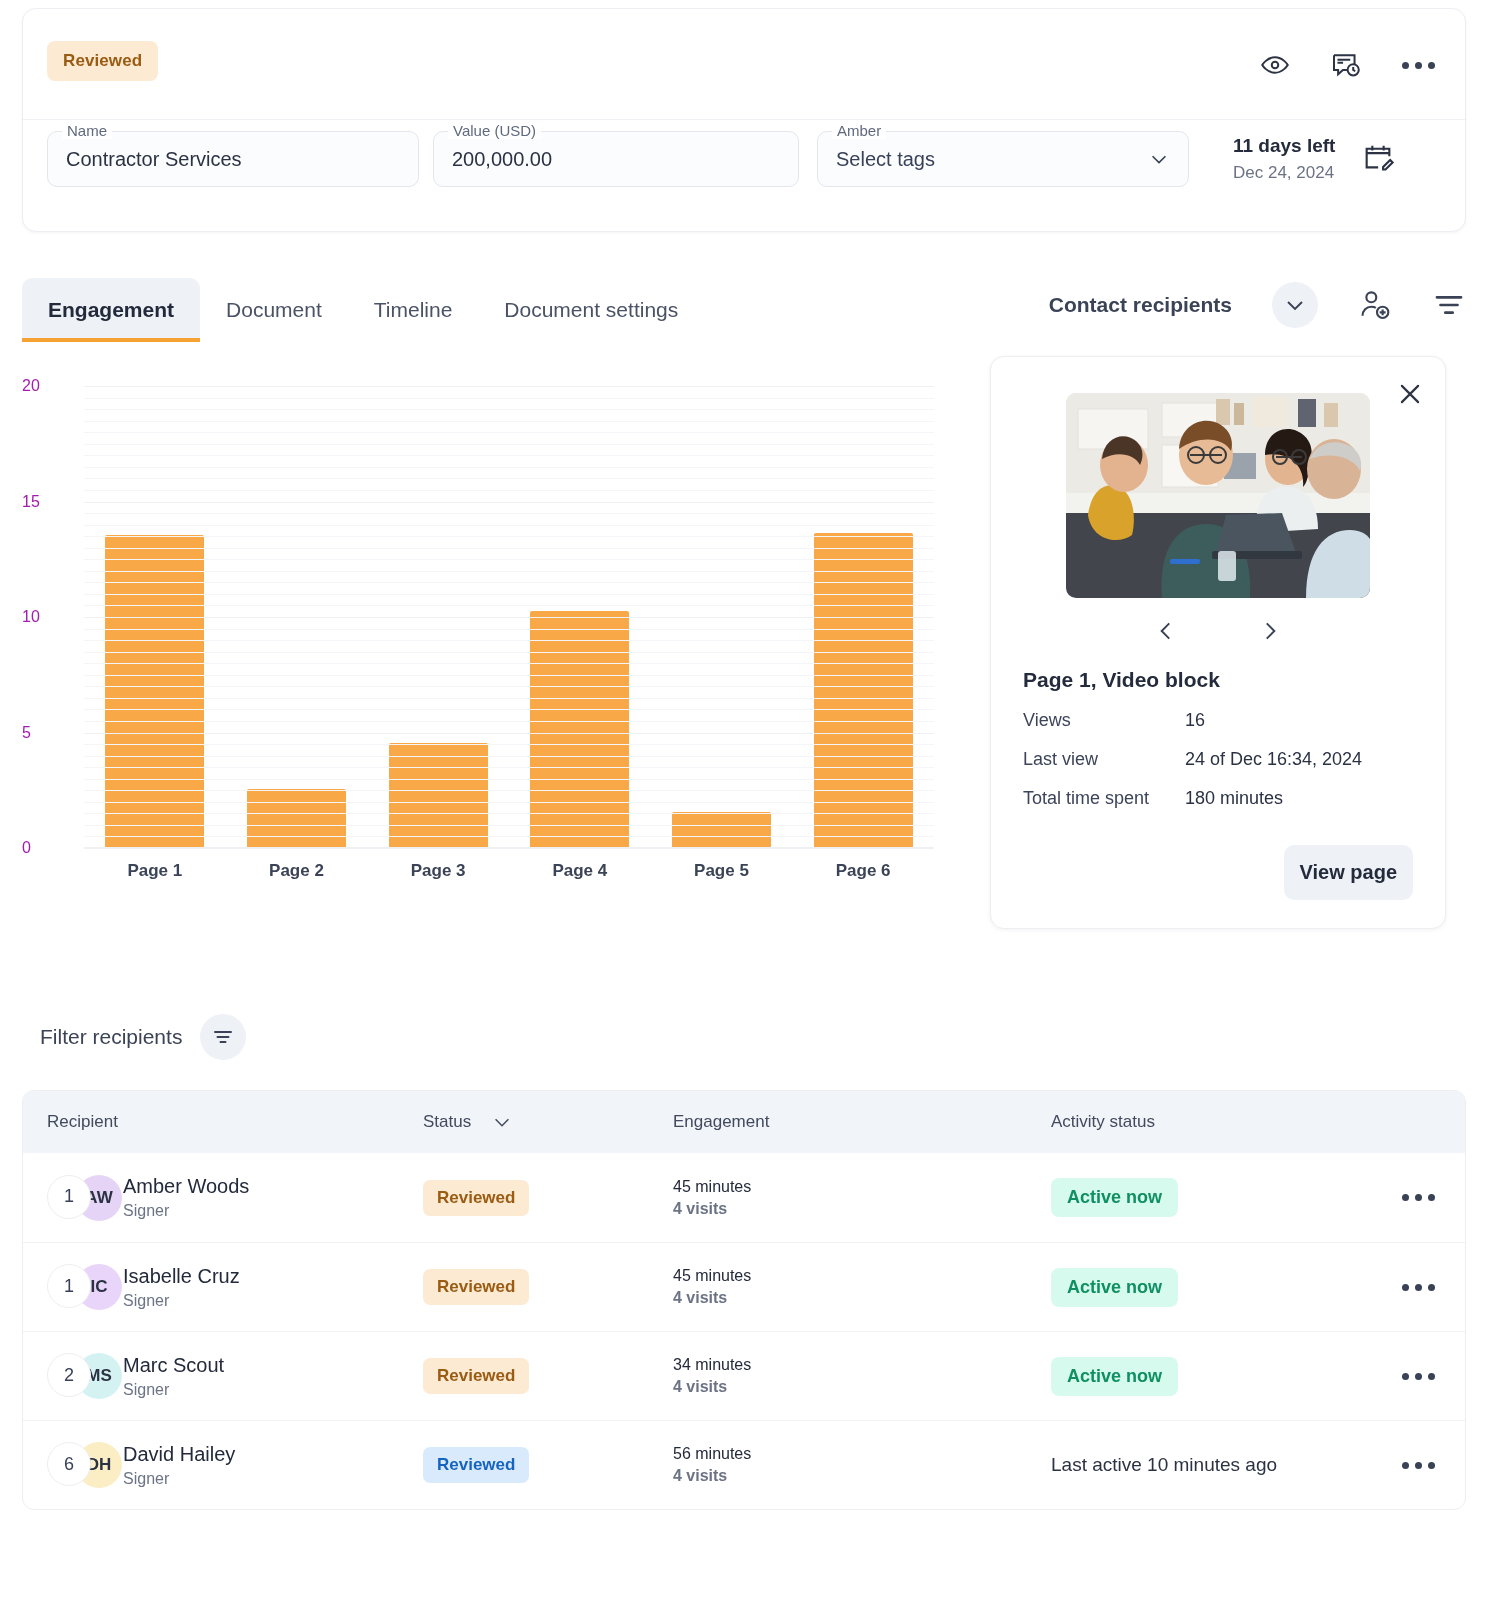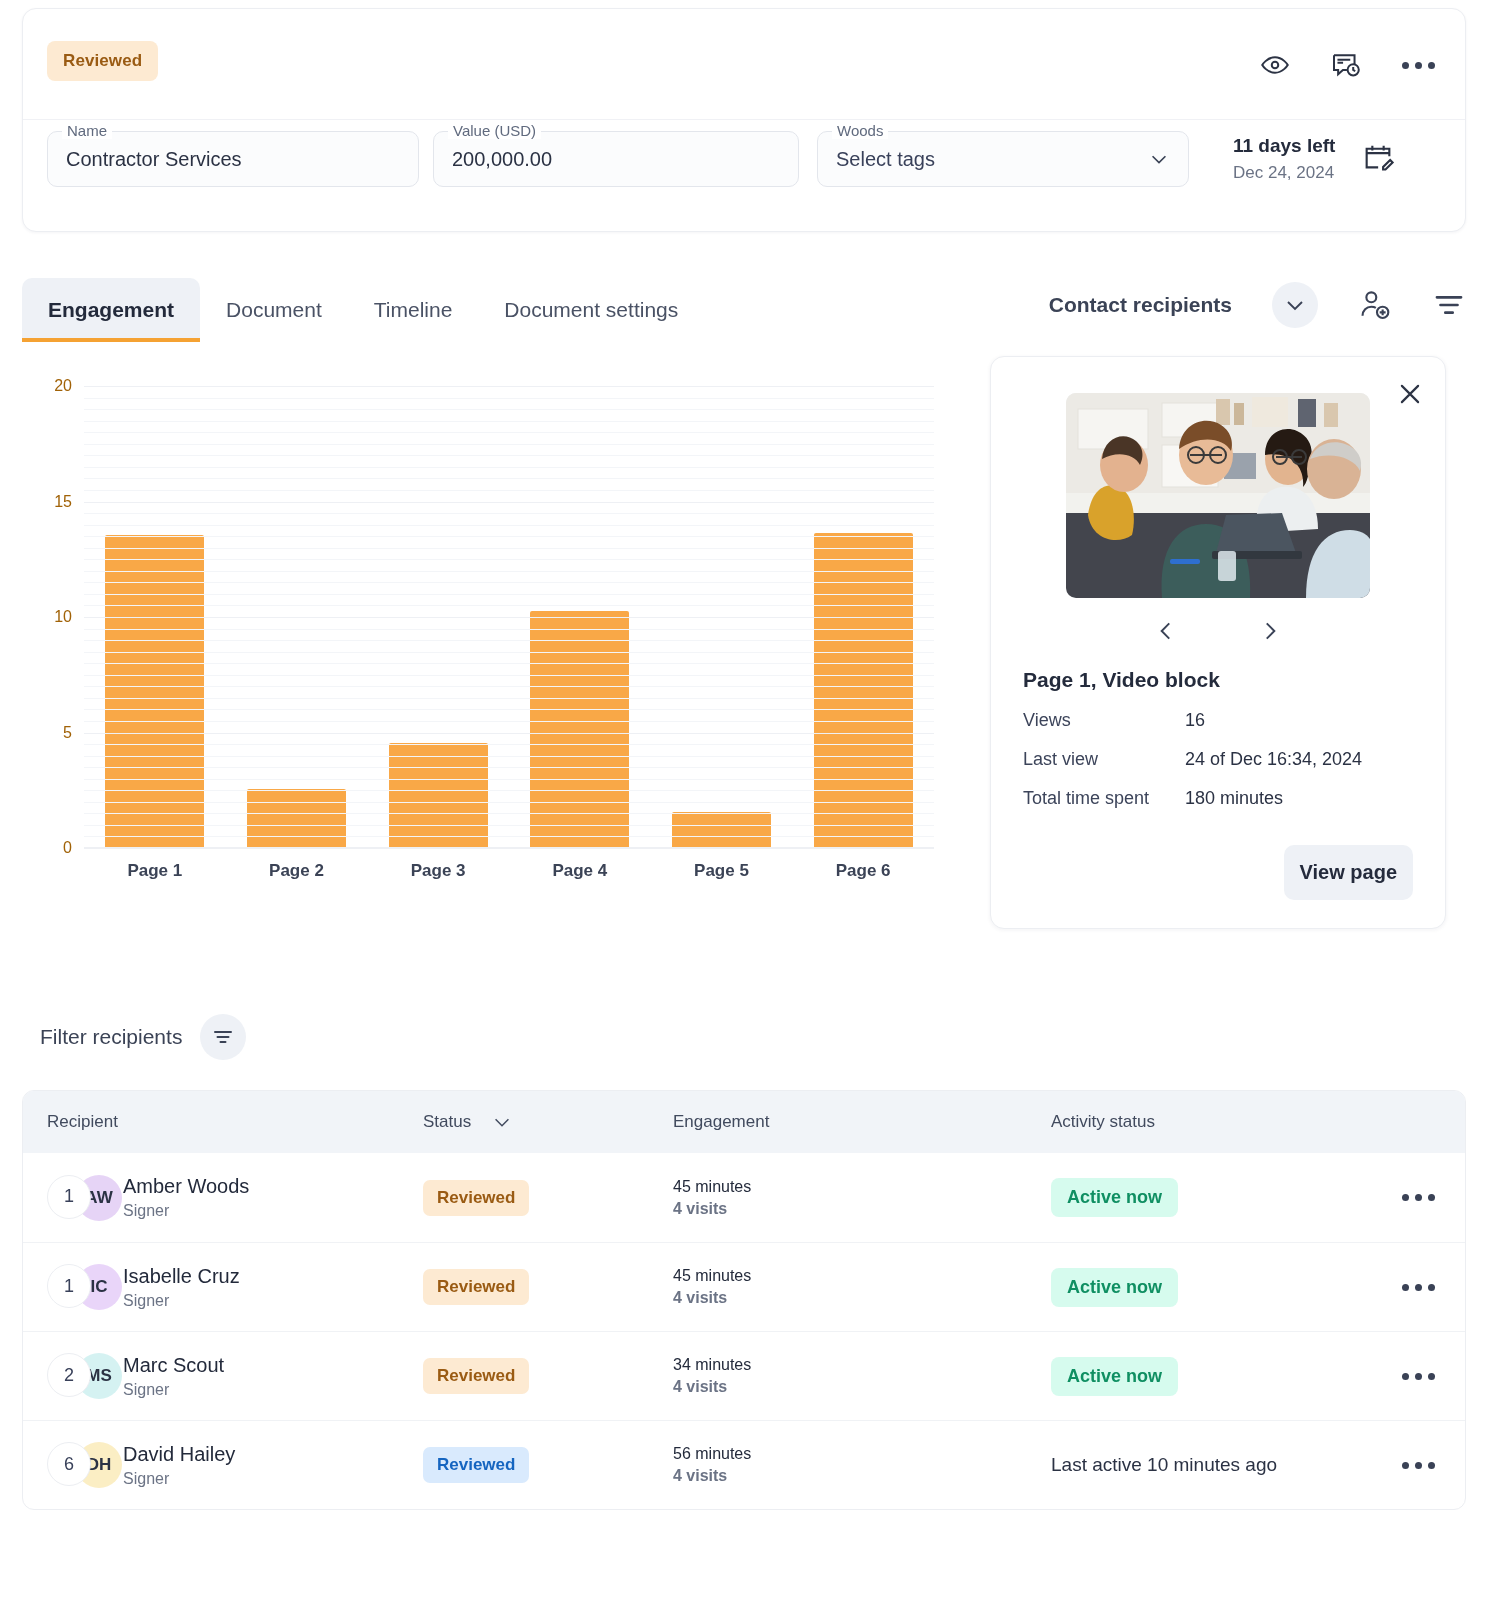--- a/index.html
+++ b/index.html
@@ -119,22 +119,22 @@
     position: absolute; left: 62px; top: 30px;
     width: 850px; height: 462px;
     border-bottom: 1px solid #eef0f4;
   }
   .gridline {
     position: absolute; left: 0; right: 0; height: 1px;
     background: #f3f5f8;
   }
   .gridline.major { background: #eef0f4; }
   .ytick {
-    position: absolute; left: 0; width: 50px; text-align: right;
-    font-size: 16px; color: #a16207;
+    position: absolute; left: 0; width: 50px; 
+    font-size: 16px; color: #a21caf;
     transform: translateY(-50%);
   }
   .bars {
     position: absolute; left: 0; right: 0; bottom: 0; top: 0;
     display: flex; align-items: flex-end; justify-content: space-around;
   }
   .bar-col { width: 133px; display: flex; flex-direction: column; align-items: center; justify-content: flex-end; height: 100%; }
   .bar { width: 99px; background: #f9a847; border-radius: 2px 2px 0 0; }
   .xlabels {
     position: absolute; left: 62px; top: 505px; width: 850px;
@@ -287,21 +287,21 @@
         <span class="flabel">Name</span>
         <span class="fvalue">Contractor Services</span>
       </div>
 
       <div class="field field-value">
         <span class="flabel">Value (USD)</span>
         <span class="fvalue">200,000.00</span>
       </div>
 
       <div class="field field-tags">
-        <span class="flabel">Woods</span>
+        <span class="flabel">Amber</span>
         <span class="fvalue">Select tags</span>
         <svg class="chev" viewBox="0 0 24 24" fill="none" stroke="#3a4256" stroke-width="1.8">
             <path d="M5 9l7 7 7-7"></path>
           </svg>
       </div>
 
       <div class="due">
         <div class="d1">11 days left</div>
         <div class="d2">Dec 24, 2024</div>
       </div>

